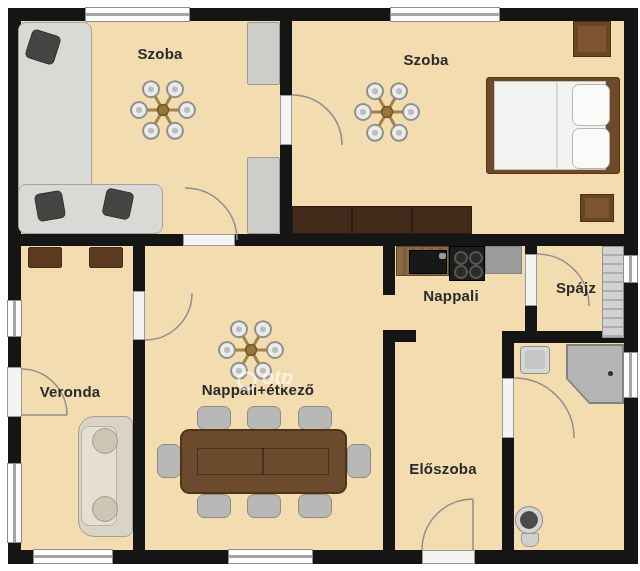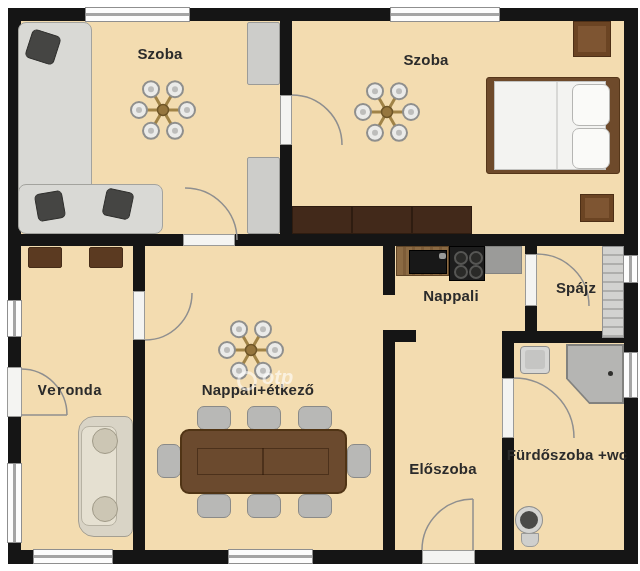--- a/index.html
+++ b/index.html
@@ -200,21 +200,20 @@
     </g>
     <use href="#lamp" x="163" y="110"></use>
     <use href="#lamp" x="387" y="112"></use>
     <use href="#lamp" x="251" y="350"></use>
   </svg>
 
   <div class="room-label" style="left:160px;top:45px;">Szoba</div>
   <div class="room-label" style="left:426px;top:51px;">Szoba</div>
   <div class="room-label" style="left:451px;top:287px;">Nappali</div>
   <div class="room-label" style="left:576px;top:279px;">Spájz</div>
-  <div class="room-label" style="left:70px;top:383px;font-family:Liberation Mono, monospace;">Veronda</div>
+  <div class="room-label" style="left:70px;top:383px;">Veronda</div>
   <div class="room-label" style="left:258px;top:381px;">Nappali+étkező</div>
   <div class="room-label" style="left:443px;top:460px;">Előszoba</div>
-  <div class="room-label" style="left:567px;top:446px;">Fürdőszoba +wc</div>
 
   <div class="abs wm-ring" style="left:237px;top:371px;width:20px;height:20px;"></div>
   <span class="wm wm-brand" style="left:262px;top:366px;">otp</span>
 
 </div>
 
 </body></html>

